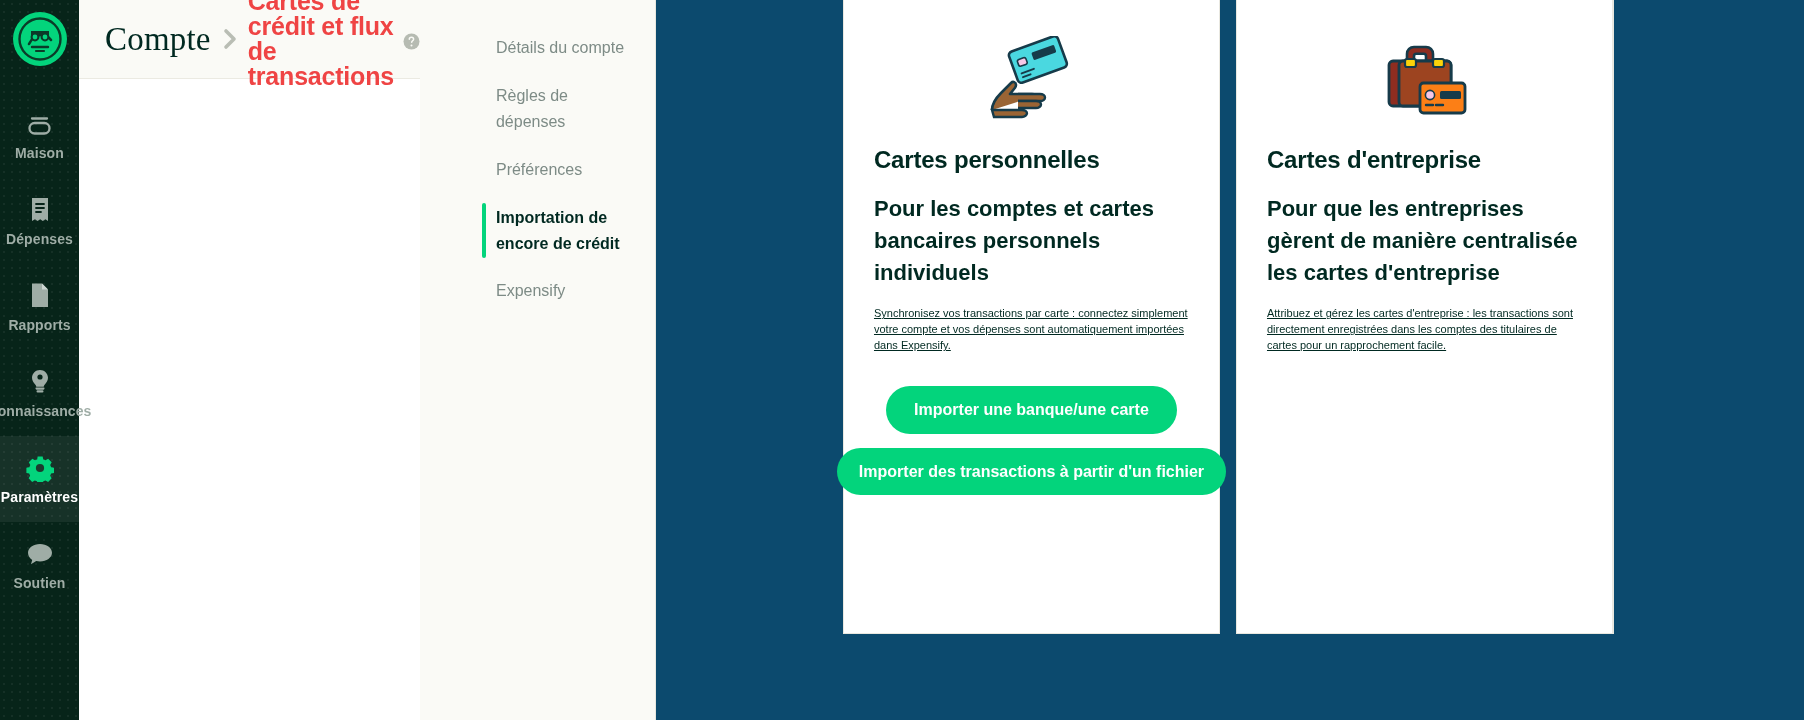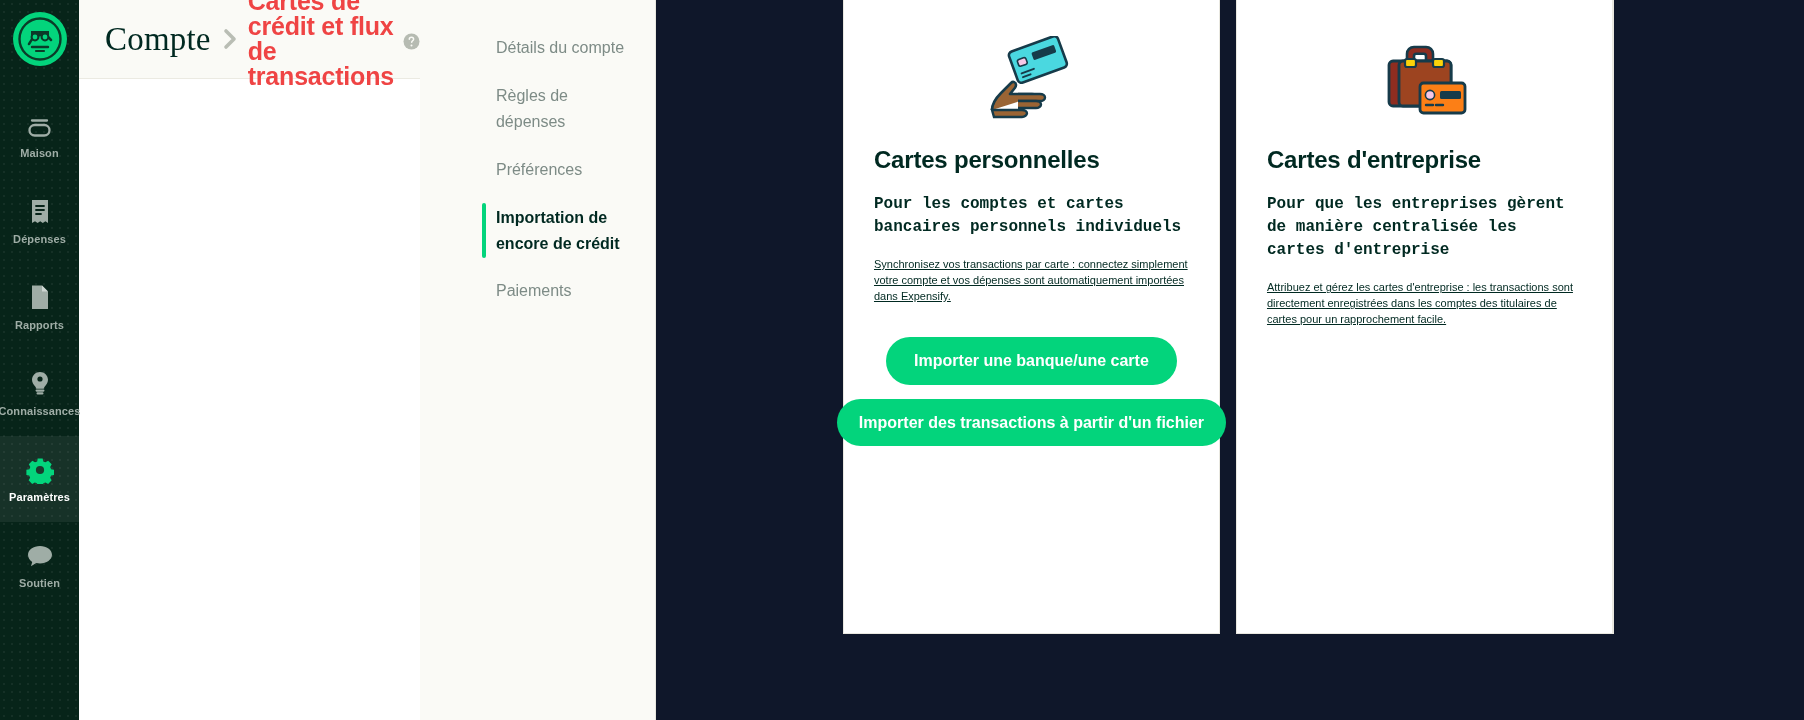--- a/index.html
+++ b/index.html
@@ -64,21 +64,21 @@
     text-decoration: none;
     position: relative;
   }
   .rail-item .r-icon {
     height: 28px;
     display: flex;
     align-items: center;
     justify-content: center;
   }
   .rail-item .r-label {
-    font-size: 11px;
+    font-size: 14px;
     font-weight: 700;
     letter-spacing: .1px;
     white-space: nowrap;
     color: #9fada6;
   }
   .rail-item.active {
     background: rgba(255,255,255,0.065);
   }
   .rail-item.active .r-label { color: #ffffff; }
 
@@ -171,21 +171,21 @@
     width: 4px;
     border-radius: 2px;
     background: #03d47c;
   }
 
   
   .content {
     flex: 1 1 auto;
     display: flex;
     min-width: 0;
-    background: #0f172a;
+    background: #0c4a6e;
     position: relative;
     padding-left: 187px;
   }
 
   .card {
     width: 377px;
     flex: 0 0 377px;
     border-left: 1px solid #e9e8e0;
     border-right: 1px solid #e9e8e0;
     border-bottom: 1px solid #e9e8e0;
@@ -207,26 +207,25 @@
 
   .card-title {
     font-size: 24px;
     font-weight: 700;
     color: #002921;
     letter-spacing: -.2px;
     margin-bottom: 18px;
     line-height: 1.2;
   }
   .card-lead {
-    font-size: 16px;
+    font-size: 22px;
     font-weight: 700;
     color: #002921;
     line-height: 1.45;
     margin-bottom: 18px;
-    font-family: Liberation Mono, monospace;
   }
   .card-body {
     font-size: 11px;
     font-weight: 400;
     color: #002921;
     line-height: 1.45;
     text-decoration: underline;
   }
 
   .card-actions {
@@ -360,21 +359,21 @@
       </span>
     </header>
 
     <div class="below">
 
       <aside class="subnav">
         <div class="subnav-item">Détails du compte</div>
         <div class="subnav-item">Règles de dépenses</div>
         <div class="subnav-item">Préférences</div>
         <div class="subnav-item active">Importation de encore de crédit</div>
-        <div class="subnav-item">Paiements</div>
+        <div class="subnav-item">Expensify</div>
       </aside>
 
       <section class="content">
 
         <article class="card">
           <div class="card-art">
             <svg width="94" height="88" viewBox="0 0 94 88" aria-hidden="true">
               <g transform="rotate(-20 52 30)">
                 <rect x="30" y="8" width="52" height="33" rx="4" fill="#4ad8e0" stroke="#163b4a" stroke-width="2.6"></rect>
                 <rect x="36" y="18" width="9" height="7" rx="2" fill="#f6c7e6" stroke="#163b4a" stroke-width="1.6"></rect>

